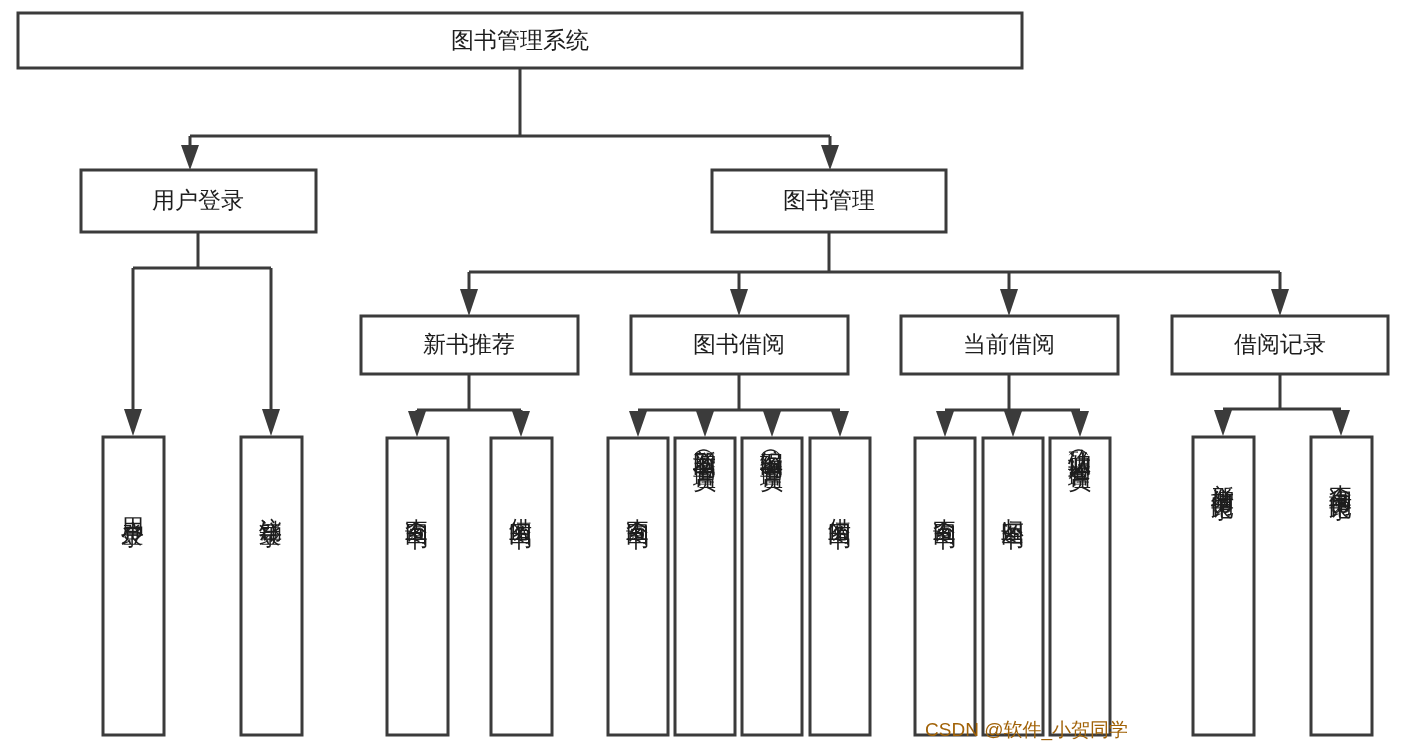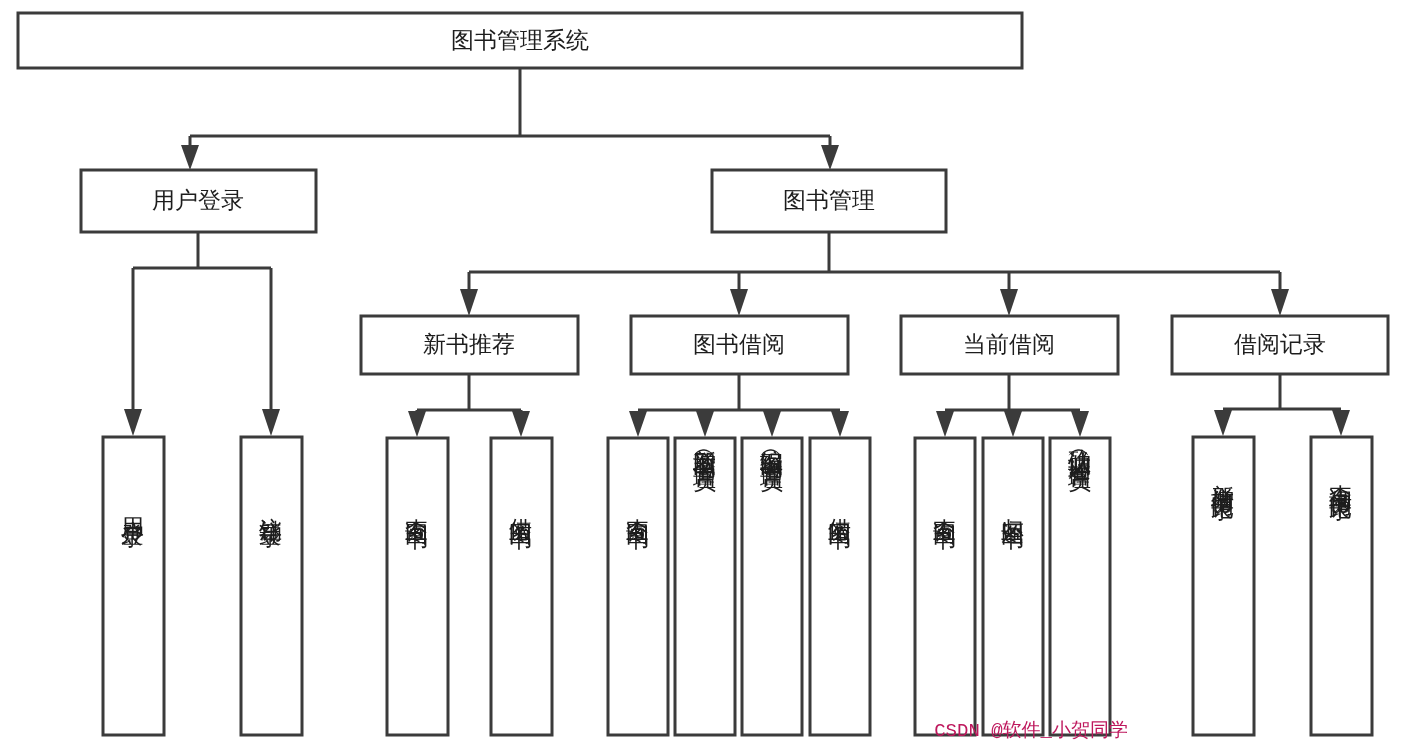--- a/index.html
+++ b/index.html
@@ -54,23 +54,23 @@
     font-size: 23px;
     text-anchor: middle;
     writing-mode: vertical-rl;
     glyph-orientation-vertical: 0;
     letter-spacing: 3px;
   }
   .watermark {
     position: absolute;
     right: 8px;
     bottom: 4px;
-    font-family: Liberation Mono, monospace;
+    font-family: Liberation Sans, sans-serif;
     font-size: 19px;
-    color: #be185d;
+    color: #a16207;
     white-space: nowrap;
     pointer-events: none;
     user-select: none;
   }
 </style>
 </head>
 <body>
 
 <div id="diagram-root">
   <svg class="diagram" viewBox="0 0 1405 747" xmlns="http://www.w3.org/2000/svg">

